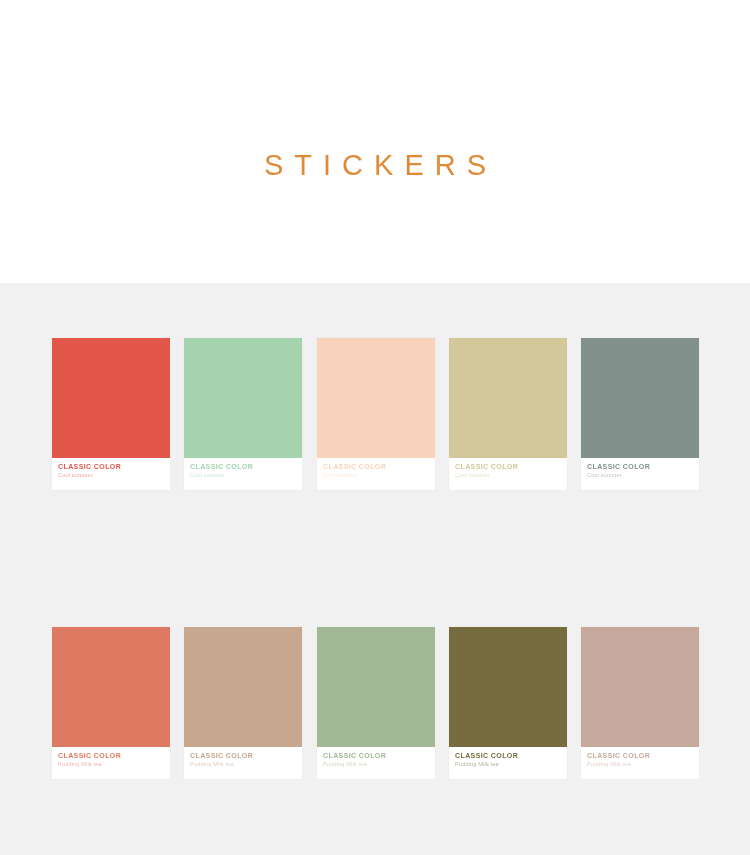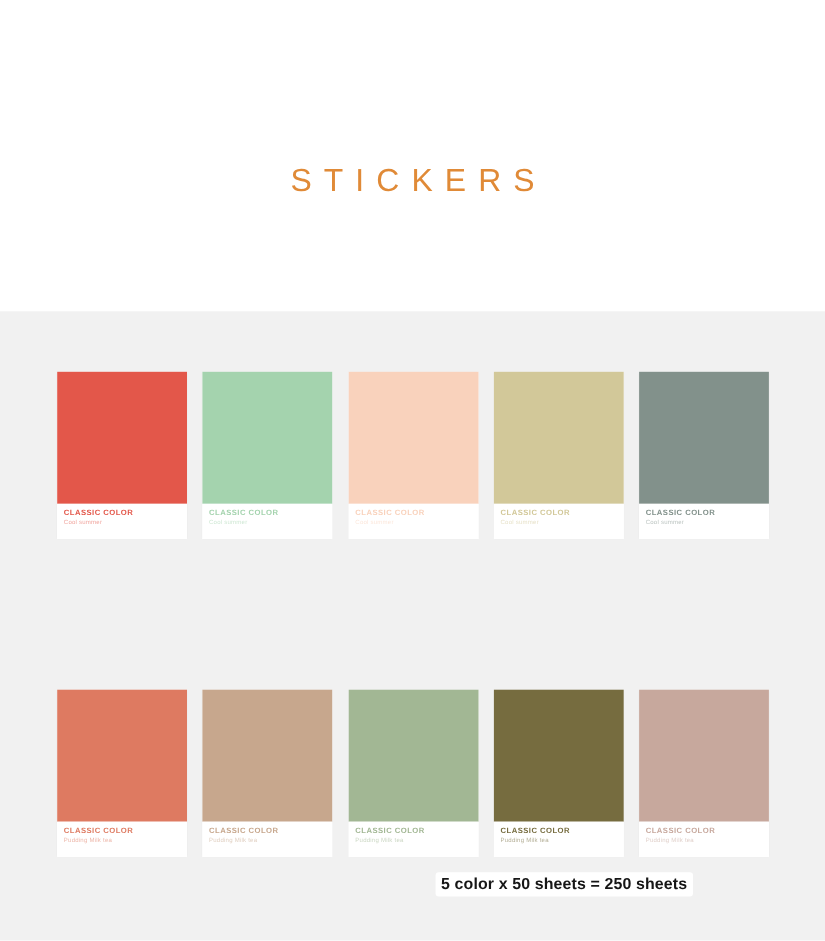--- a/index.html
+++ b/index.html
@@ -164,21 +164,20 @@
       </div>
       <div class="card c4">
         <div class="swatch" style="background: rgb(130, 145, 139);"></div>
         <div class="card-footer">
           <div class="classic-label" style="color: rgb(130, 145, 139);">CLASSIC COLOR</div>
           <div class="card-sub" style="color: rgb(130, 145, 139);">Cool summer</div>
         </div>
       </div>
     </div>
 
-    <div class="caption caption-1">5 color x 50 sheets = 250  sheets</div>
 
     <div class="row row-2">
       <div class="card c0">
         <div class="swatch" style="background: rgb(222, 122, 97);"></div>
         <div class="card-footer">
           <div class="classic-label" style="color: rgb(222, 122, 97);">CLASSIC COLOR</div>
           <div class="card-sub" style="color: rgb(222, 122, 97);">Pudding Milk tea</div>
         </div>
       </div>
       <div class="card c1">

